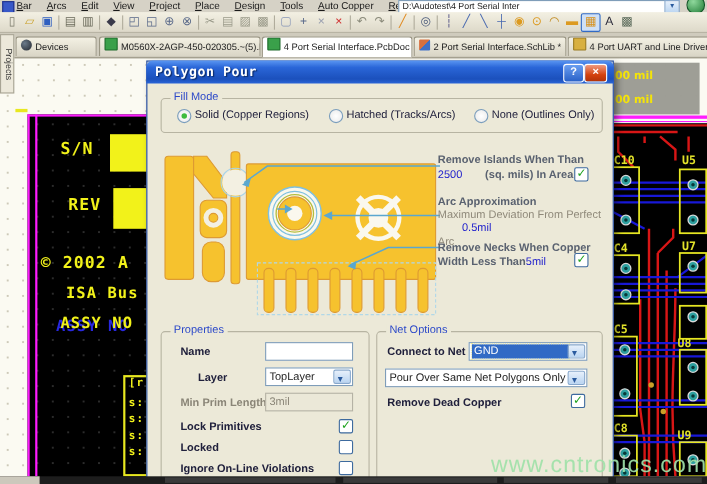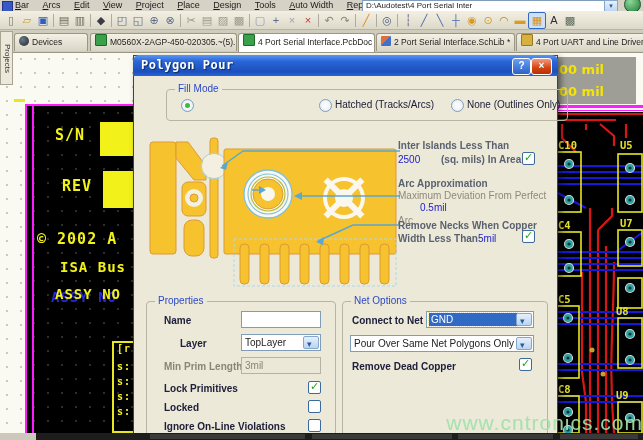--- a/index.html
+++ b/index.html
@@ -44,21 +44,21 @@
   #board-left{left:25px;top:104px;width:110px;height:329px;background-color:#000;
       background-image:radial-gradient(#2c2c2c 1px,transparent 1px);background-size:14px 14px;
       border-left:2px solid #ff1cff;border-top:2px solid #ff1cff;z-index:2;}
   .pcb-txt{position:absolute;color:#f2f21a;font-family:"DejaVu Sans Mono",monospace;font-weight:bold;letter-spacing:1px;z-index:3;}
   .pcb-rect{position:absolute;background:#f2f21a;z-index:3;}
 
   
   #panel-right{left:556px;top:52px;width:87px;height:381px;z-index:2;background-color:#fbfaf2;
       background-image:radial-gradient(#cdc9b8 1px,transparent 1px);background-size:14px 14px;}
   #readout{position:absolute;left:0;top:5px;width:80px;height:47px;background:#9c9c94;opacity:.97;
-      color:#f5e400;font-weight:bold;font-size:13px;line-height:22px;padding:2px 0 0 3px;box-sizing:border-box;
+      color:#f5e400;font-weight:bold;font-size:10px;line-height:22px;padding:2px 0 0 3px;box-sizing:border-box;
       font-family:"DejaVu Sans",sans-serif;}
   #pcb-black-r{position:absolute;left:0;top:60px;width:87px;height:321px;background:#000;}
 
   
   #dialog{left:133px;top:55px;width:425px;height:385px;background:#ece9d8;border:1px solid #1a44a0;
           box-shadow:3px 3px 6px rgba(0,0,0,.45);z-index:5;box-sizing:border-box;}
   #dlg-title{position:absolute;left:-1px;top:-1px;width:425px;height:21px;border-radius:6px 6px 0 0;
       background:linear-gradient(180deg,#5a96f2 0%,#2a66d8 30%,#1b50bc 80%,#2a66d8 100%);
       color:#fff;font-family:"DejaVu Sans Mono",monospace;font-weight:bold;font-size:12px;line-height:21px;
       padding-left:8px;box-sizing:border-box;text-shadow:1px 1px 1px #0a2a6a;letter-spacing:.5px;}
@@ -110,21 +110,21 @@
     <div id="menu-logo" class="abs"></div>
     <div class="abs" style="left:15px;top:0;white-space:nowrap;">
       <span class="menu-item">Bar</span>
       <span class="menu-item">Arcs</span>
       <span class="menu-item">Edit</span>
       <span class="menu-item">View</span>
       <span class="menu-item">Project</span>
       <span class="menu-item">Place</span>
       <span class="menu-item">Design</span>
       <span class="menu-item">Tools</span>
-      <span class="menu-item">Auto Width</span>
+      <span class="menu-item">Auto Copper</span>
       <span class="menu-item">Reports</span>
       <span class="menu-item">Window</span>
       <span class="menu-item">Help</span>
     </div>
     <div id="path-combo" class="abs">D:\Audotest\4 Port Serial Inter</div>
     <div id="path-combo-btn" class="abs">▾</div>
     <div id="help-orb" class="abs"></div>
   </div>
 
   <div id="toolbar" class="abs">
@@ -323,23 +323,24 @@
     </div>
   </div>
 
   <div id="dialog" class="abs">
     <div id="dlg-title">
       <span>Polygon Pour</span>
     </div>
     <div id="btn-help" class="ttl-btn">?</div>
     <div id="btn-close" class="ttl-btn">×</div>
 
-    <div class="grp" style="left:12px;top:33px;width:400px;height:30px;margin-left:20px;">
+    <div class="grp" style="left:12px;top:33px;width:400px;height:30px;">
       <span class="grp-lbl">Fill Mode</span>
       <div class="radio sel" style="left:14px;top:9px;"></div>
+      <span class="rlbl" style="left:30px;top:9px;">Solid (Copper Regions)</span>
       <div class="radio" style="left:152px;top:9px;"></div>
       <span class="rlbl" style="left:168px;top:9px;">Hatched (Tracks/Arcs)</span>
       <div class="radio" style="left:284px;top:9px;"></div>
       <span class="rlbl" style="left:300px;top:9px;">None (Outlines Only)</span>
     </div>
 
     <svg class="abs" style="left:14px;top:80px;" width="252" height="155" viewBox="0 0 252 155">
       <g fill="#f6c22e" stroke="#dd9a33" stroke-width="1">
         <rect x="2" y="6" width="26" height="112" rx="3"></rect>
         <polygon points="28,6 40,6 58,30 58,44 46,44 28,22"></polygon>
@@ -388,21 +389,21 @@
         <path d="M252,89 H205 L170,105"></path>
       </g>
       <g fill="#5aa7d0">
         <polygon points="72,32 80,26 78,34"></polygon>
         <polygon points="146,60 154,56 154,64"></polygon>
         <polygon points="118,54 111,50 111,58"></polygon>
         <polygon points="168,106 176,101 175,109"></polygon>
       </g>
     </svg>
 
-    <span class="ann-t" style="left:264px;top:84px;">Inter Islands Less Than</span>
+    <span class="ann-t" style="left:264px;top:84px;">Remove Islands When Than</span>
     <span class="blue-val" style="left:264px;top:98px;">2500</span>
     <span class="ann-t" style="left:307px;top:98px;">(sq. mils)  In Area</span>
     <div class="cb checked" style="left:388px;top:96px;"></div>
 
     <span class="ann-t" style="left:264px;top:122px;">Arc Approximation</span>
     <span class="ann-d" style="left:264px;top:134px;">Maximum Deviation From Perfect</span>
     <span class="ann-d" style="left:264px;top:146px;margin-top:13px;">Arc</span>
     <span class="blue-val" style="left:286px;top:146px;">0.5mil</span>
 
     <span class="ann-t" style="left:264px;top:164px;">Remove Necks When Copper</span>

